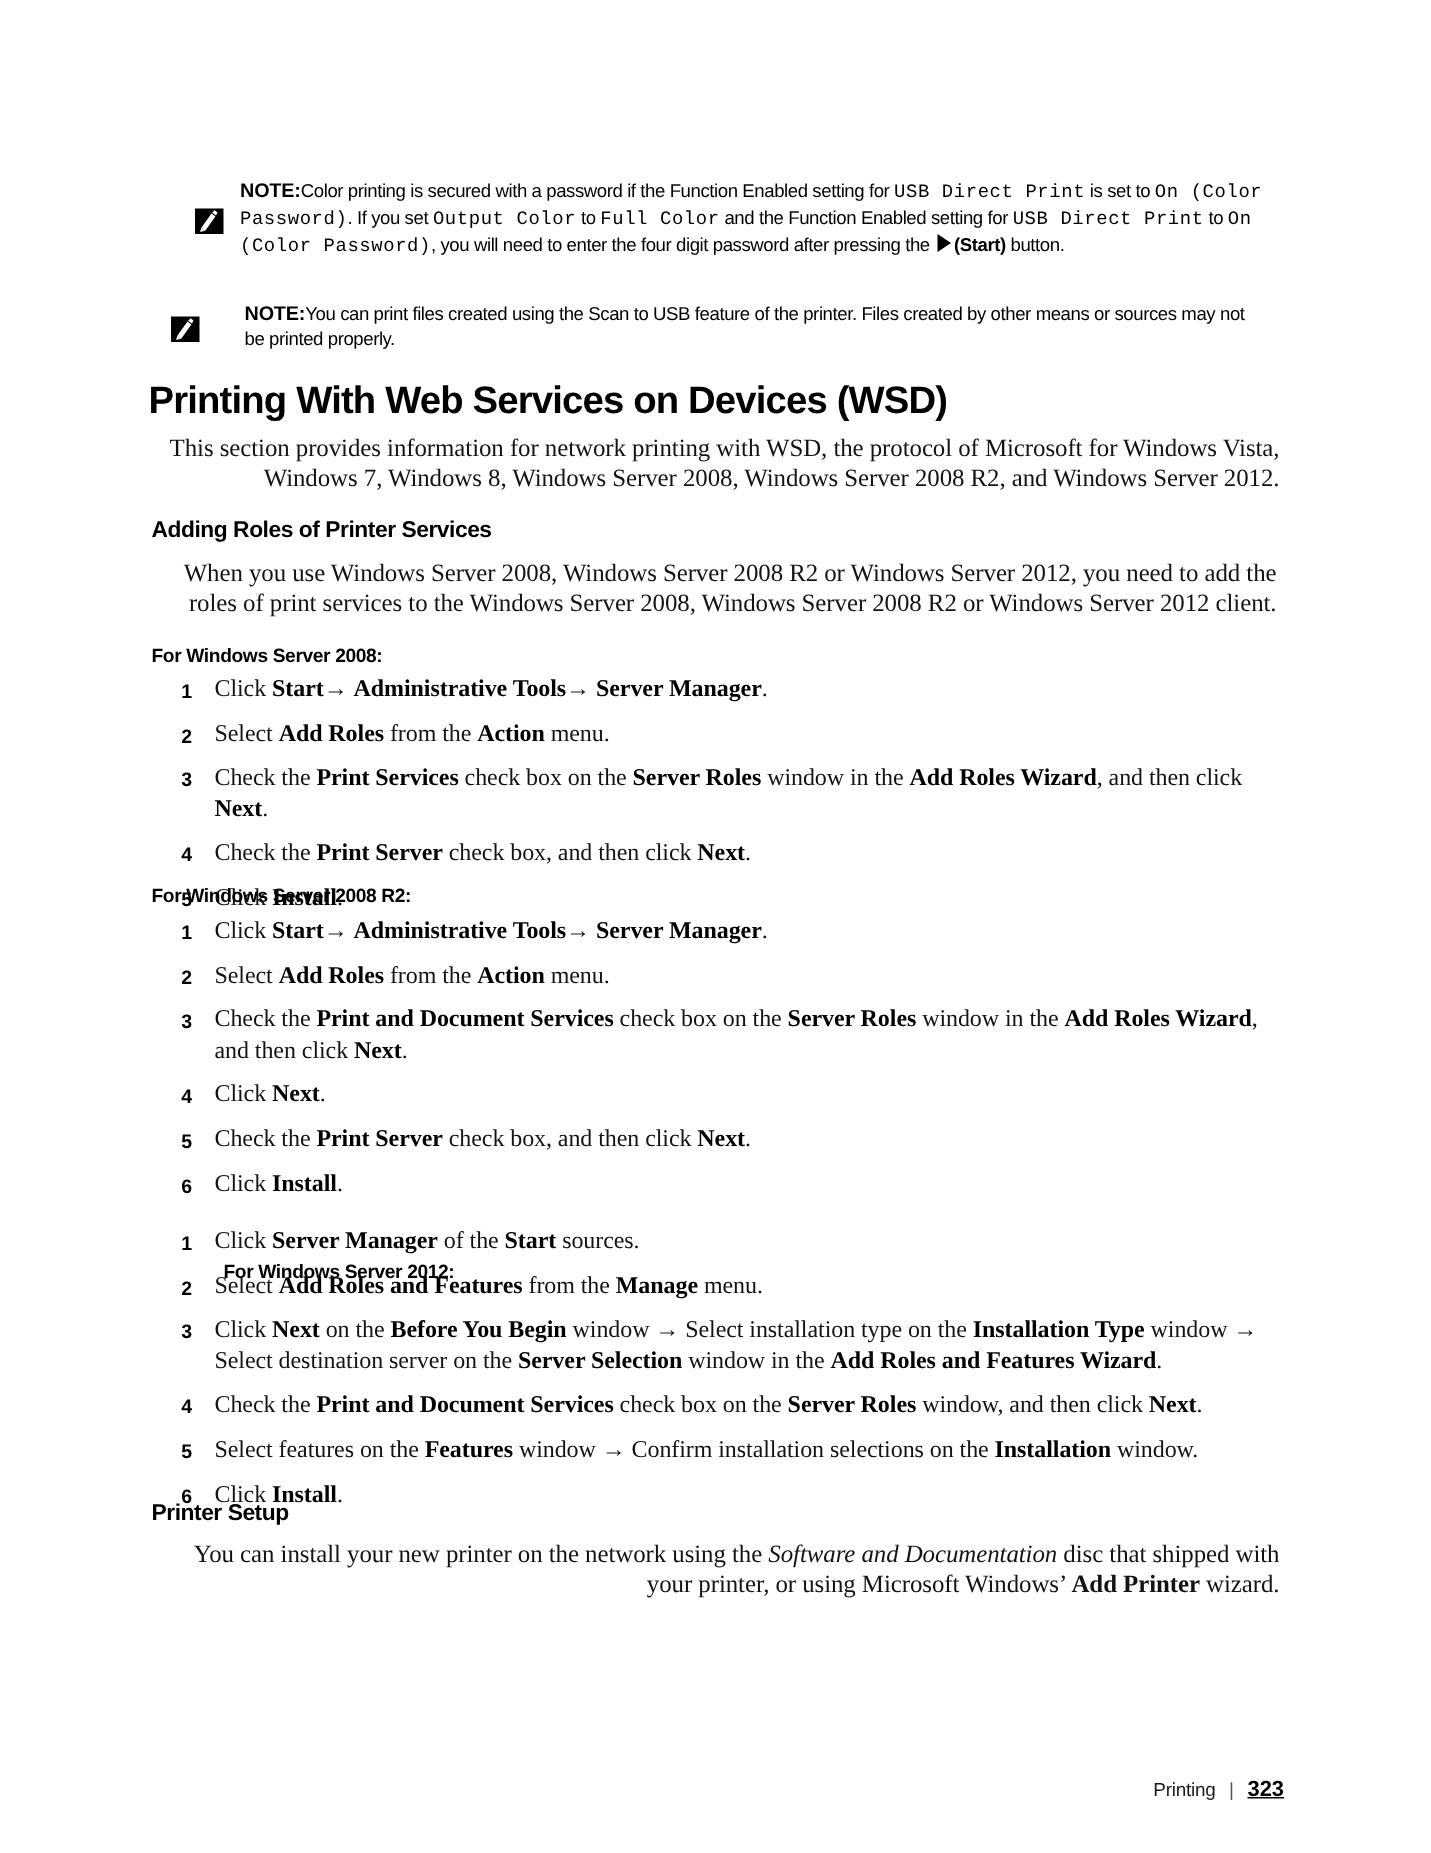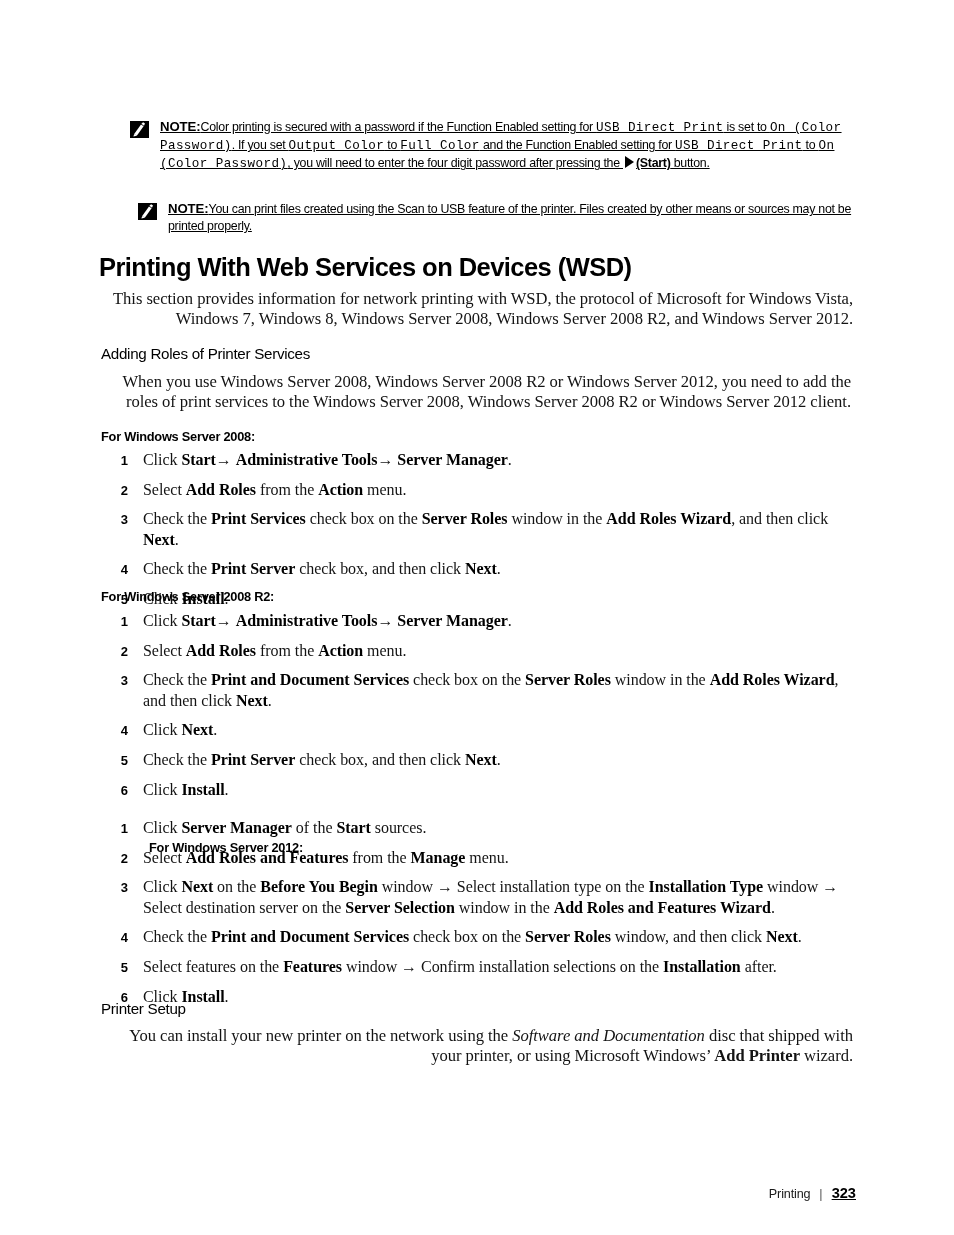--- a/index.html
+++ b/index.html
@@ -21,22 +21,21 @@
     left: 0; top: 0;
     width: 954px;
     height: 1235px;
     overflow: hidden;
   }
 
   
   .note {
     position: absolute;
     display: flex;
-    align-items: flex-start;
-    text-decoration: underline;
+    align-items: center;
   }
   .note-icon {
     width: 19px;
     height: 17px;
     flex: 0 0 19px;
     background: #000000;
     margin-top: 3px;
     margin-right: 11px;
     position: relative;
   }
@@ -78,21 +77,21 @@
     position: absolute;
     font-family: "Liberation Sans", sans-serif;
     font-weight: bold;
     font-size: 25.5px;
     letter-spacing: -0.55px;
     color: #000;
   }
   .h2 {
     position: absolute;
     font-family: "Liberation Sans", sans-serif;
-    font-weight: normal;
+    font-weight: bold;
     font-size: 15.2px;
     letter-spacing: -0.3px;
   }
   .h3 {
     position: absolute;
     font-family: "Liberation Sans", sans-serif;
     font-weight: bold;
     font-size: 12.8px;
     letter-spacing: -0.25px;
   }
@@ -176,21 +175,21 @@
         <path d="M4.2 12.9 L11.0 3.4 L13.6 5.3 L6.8 14.8 Z" fill="#ffffff"></path>
         <path d="M4.2 12.9 L6.8 14.8 L3.4 15.6 Z" fill="#ffffff"></path>
         <path d="M11.4 2.8 L13.1 1.2 L15.0 2.6 L14.0 4.7 Z" fill="#ffffff"></path>
       </svg>
     </div>
     <div class="note-body">
       <span class="note-label">NOTE:</span><span class="note-rich"><span>Color printing is secured with a password if the Function Enabled setting for </span><span class="mono">USB Direct Print</span><span> is set to </span><span class="mono">On (Color Password)</span><span>. If you set </span><span class="mono">Output Color</span><span> to </span><span class="mono">Full Color</span><span> and the Function Enabled setting for </span><span class="mono">USB Direct Print</span><span> to </span><span class="mono">On (Color Password)</span><span>, you will need to enter the four digit password after pressing the </span><span class="start-tri"></span><span class="b">(Start)</span><span> button.</span></span>
     </div>
   </div>
 
-  <div class="note" style="left:138px; top:200px; width:722px;">
+  <div class="note" style="left:114px; top:200px; width:722px;gap:19px;">
     <div class="note-icon">
       <svg width="19" height="17" viewBox="0 0 19 17">
         <path d="M4.2 12.9 L11.0 3.4 L13.6 5.3 L6.8 14.8 Z" fill="#ffffff"></path>
         <path d="M4.2 12.9 L6.8 14.8 L3.4 15.6 Z" fill="#ffffff"></path>
         <path d="M11.4 2.8 L13.1 1.2 L15.0 2.6 L14.0 4.7 Z" fill="#ffffff"></path>
       </svg>
     </div>
     <div class="note-body">
       <span class="note-label">NOTE:</span><span class="note-rich"><span>You can print files created using the Scan to USB feature of the printer. Files created by other means or sources may not be printed properly.</span></span>
     </div>
@@ -272,21 +271,21 @@
       <div class="li">
         <div class="li-num">3</div>
         <div class="li-text"><span>Click </span><span class="b">Next</span><span> on the </span><span class="b">Before You Begin</span><span> window → Select installation type on the </span><span class="b">Installation Type</span><span> window → Select destination server on the </span><span class="b">Server Selection</span><span> window in the </span><span class="b">Add Roles and Features Wizard</span><span>.</span></div>
       </div>
       <div class="li">
         <div class="li-num">4</div>
         <div class="li-text"><span>Check the </span><span class="b">Print and Document Services</span><span> check box on the </span><span class="b">Server Roles</span><span> window, and then click </span><span class="b">Next</span><span>.</span></div>
       </div>
       <div class="li">
         <div class="li-num">5</div>
-        <div class="li-text"><span>Select features on the </span><span class="b">Features</span><span> window → Confirm installation selections on the </span><span class="b">Installation</span><span> after.</span></div>
+        <div class="li-text"><span>Select features on the </span><span class="b">Features</span><span> window → Confirm installation selections on the </span><span class="b">Installation</span><span> window.</span></div>
       </div>
       <div class="li">
         <div class="li-num">6</div>
         <div class="li-text"><span>Click </span><span class="b">Install</span><span>.</span></div>
       </div>
     </div>
 
   <div class="h2" style="left:101px; top:1000px;">Printer Setup</div>
 
   <div class="para" style="left:103px; top:1026px; width:750px;"><span>You can install your new printer on the network using the </span><span class="it">Software and Documentation</span><span> disc that shipped with your printer, or using Microsoft Windows’ </span><span class="b">Add Printer</span><span> wizard.</span></div>

